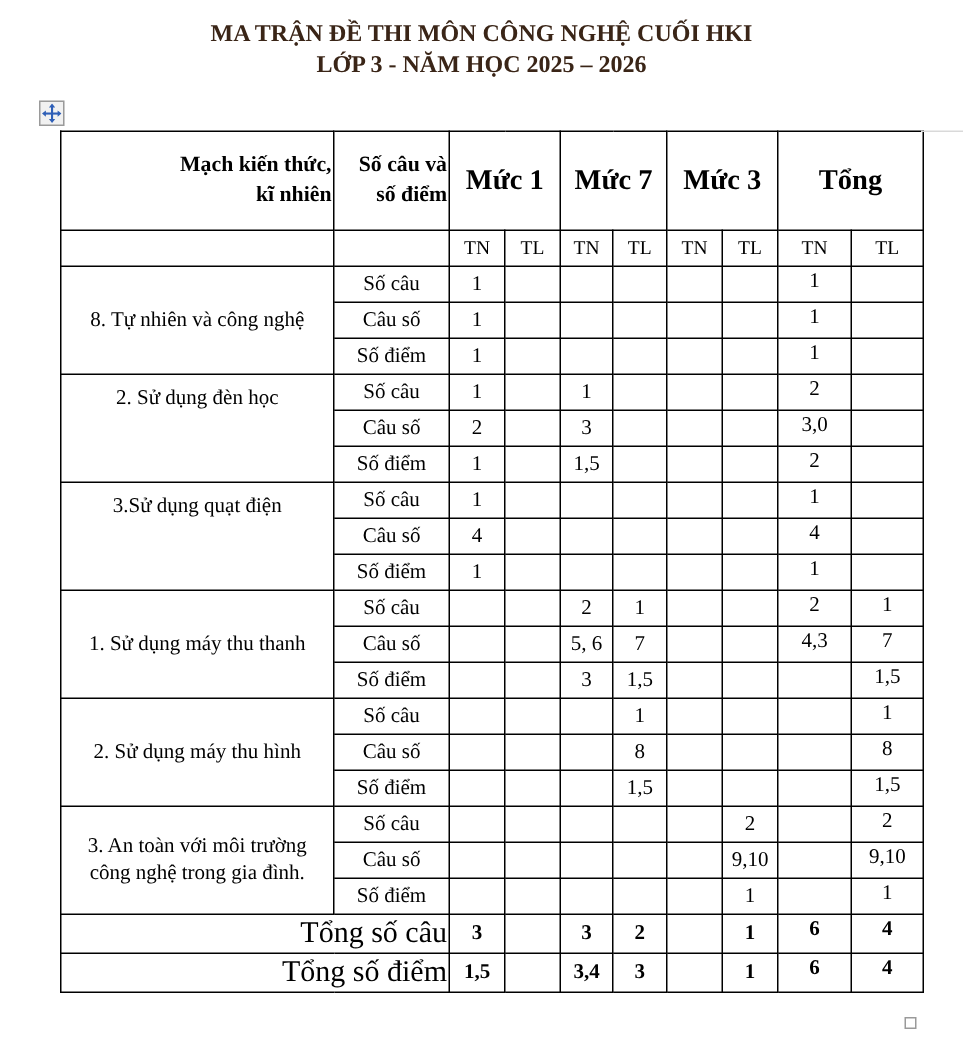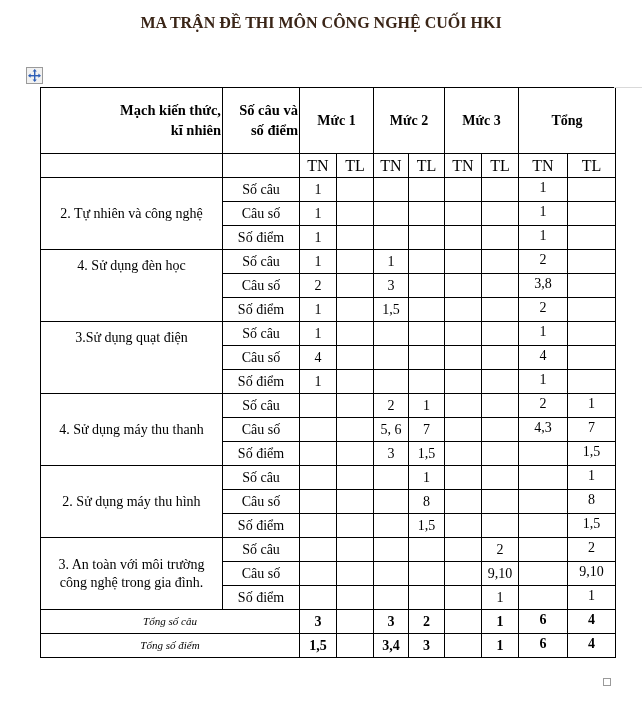--- a/index.html
+++ b/index.html
@@ -46,37 +46,38 @@
     border:1px solid #000;
     text-align:center; vertical-align:middle;
     font-size:14px; font-weight:normal;
     padding:0 1px;
     overflow:hidden;
     line-height:1.25;
   }
   .matrix thead tr.h1 { height:66px; }
   .matrix tr { height:24px; }
   .matrix th.head-main { font-weight:bold; font-size:14.5px; line-height:1.35;text-align:right; }
-  .matrix th.level { font-weight:bold; font-size:14px; }
-  .matrix tr.sub th { font-weight:normal; font-size:16px; }
+  .matrix th.level { font-weight:bold; font-size:19px; }
+  .matrix tr.sub th { font-weight:normal; font-size:13px; }
   .matrix td.topic { font-size:14px; padding:0 3px; }
   .matrix td.topic.v-top { vertical-align:top; padding-top:7px; }
   .matrix td.rowlabel { font-size:14px; }
   .matrix td.total-col { vertical-align:top; padding-top:1px; }
-  .matrix td.sum-label { font-style:italic; font-size:11px; }
+  .matrix td.sum-label { font-size:20px;text-align:right; }
   .matrix tr.sum td.val { font-weight:bold; }
   .arrow-cross { display:block; }
 </style>
 </head>
 <body>
 
 <div class="page">
 
   <div class="doc-title">
     <div>MA TRẬN ĐỀ THI MÔN CÔNG NGHỆ CUỐI HKI</div>
+    <div>LỚP 3 - NĂM HỌC 2025 – 2026</div>
   </div>
 
   <div class="move-handle" title="">
     <svg class="arrow-cross" width="13" height="13" viewBox="0 0 13 13">
       <g fill="#2e5fb7">
         <rect x="6" y="2" width="1.4" height="9.4"></rect>
         <rect x="2" y="6" width="9.4" height="1.4"></rect>
         <polygon points="6.7,0 4.6,2.6 8.8,2.6"></polygon>
         <polygon points="6.7,13 4.6,10.4 8.8,10.4"></polygon>
         <polygon points="0,6.7 2.6,4.6 2.6,8.8"></polygon>
@@ -102,93 +103,93 @@
       <tr class="h1">
         <th class="head-main">
           <span>Mạch kiến thức,</span><br>
           <span>kĩ nhiên</span>
         </th>
         <th class="head-main">
           <span>Số câu và</span><br>
           <span>số điểm</span>
         </th>
         <th class="level" colspan="2">Mức 1</th>
-        <th class="level" colspan="2">Mức 2</th>
+        <th class="level" colspan="2">Mức 7</th>
         <th class="level" colspan="2">Mức 3</th>
         <th class="level" colspan="2">Tổng</th>
       </tr>
       <tr class="sub" id="sub-header-row">
         <th></th>
         <th></th>
       <th>TN</th>
           <th>TL</th>
           <th>TN</th>
           <th>TL</th>
           <th>TN</th>
           <th>TL</th>
           <th>TN</th>
           <th>TL</th>
         </tr>
     </thead>
     <tbody id="matrix-body">
         <tr>
-          <td class="topic" rowspan="3">2. Tự nhiên và công nghệ</td>
-          <td class="rowlabel">Số câu</td>
-          <td class="val">1</td>
-          <td class="val"></td>
-          <td class="val"></td>
-          <td class="val"></td>
-          <td class="val"></td>
-          <td class="val"></td>
-          <td class="val total-col">1</td>
-          <td class="val total-col"></td>
-        </tr>
-        <tr>
-          <td class="rowlabel">Câu số</td>
-          <td class="val">1</td>
-          <td class="val"></td>
-          <td class="val"></td>
-          <td class="val"></td>
-          <td class="val"></td>
-          <td class="val"></td>
-          <td class="val total-col">1</td>
-          <td class="val total-col"></td>
-        </tr>
-        <tr>
-          <td class="rowlabel">Số điểm</td>
-          <td class="val">1</td>
-          <td class="val"></td>
-          <td class="val"></td>
-          <td class="val"></td>
-          <td class="val"></td>
-          <td class="val"></td>
-          <td class="val total-col">1</td>
-          <td class="val total-col"></td>
-        </tr>
-        <tr>
-          <td class="topic v-top" rowspan="3">4. Sử dụng đèn học</td>
+          <td class="topic" rowspan="3">8. Tự nhiên và công nghệ</td>
+          <td class="rowlabel">Số câu</td>
+          <td class="val">1</td>
+          <td class="val"></td>
+          <td class="val"></td>
+          <td class="val"></td>
+          <td class="val"></td>
+          <td class="val"></td>
+          <td class="val total-col">1</td>
+          <td class="val total-col"></td>
+        </tr>
+        <tr>
+          <td class="rowlabel">Câu số</td>
+          <td class="val">1</td>
+          <td class="val"></td>
+          <td class="val"></td>
+          <td class="val"></td>
+          <td class="val"></td>
+          <td class="val"></td>
+          <td class="val total-col">1</td>
+          <td class="val total-col"></td>
+        </tr>
+        <tr>
+          <td class="rowlabel">Số điểm</td>
+          <td class="val">1</td>
+          <td class="val"></td>
+          <td class="val"></td>
+          <td class="val"></td>
+          <td class="val"></td>
+          <td class="val"></td>
+          <td class="val total-col">1</td>
+          <td class="val total-col"></td>
+        </tr>
+        <tr>
+          <td class="topic v-top" rowspan="3">2. Sử dụng đèn học</td>
           <td class="rowlabel">Số câu</td>
           <td class="val">1</td>
           <td class="val"></td>
           <td class="val">1</td>
           <td class="val"></td>
           <td class="val"></td>
           <td class="val"></td>
           <td class="val total-col">2</td>
           <td class="val total-col"></td>
         </tr>
         <tr>
           <td class="rowlabel">Câu số</td>
           <td class="val">2</td>
           <td class="val"></td>
           <td class="val">3</td>
           <td class="val"></td>
           <td class="val"></td>
           <td class="val"></td>
-          <td class="val total-col">3,8</td>
+          <td class="val total-col">3,0</td>
           <td class="val total-col"></td>
         </tr>
         <tr>
           <td class="rowlabel">Số điểm</td>
           <td class="val">1</td>
           <td class="val"></td>
           <td class="val">1,5</td>
           <td class="val"></td>
           <td class="val"></td>
           <td class="val"></td>
@@ -223,21 +224,21 @@
           <td class="val">1</td>
           <td class="val"></td>
           <td class="val"></td>
           <td class="val"></td>
           <td class="val"></td>
           <td class="val"></td>
           <td class="val total-col">1</td>
           <td class="val total-col"></td>
         </tr>
         <tr>
-          <td class="topic" rowspan="3">4. Sử dụng máy thu thanh</td>
+          <td class="topic" rowspan="3">1. Sử dụng máy thu thanh</td>
           <td class="rowlabel">Số câu</td>
           <td class="val"></td>
           <td class="val"></td>
           <td class="val">2</td>
           <td class="val">1</td>
           <td class="val"></td>
           <td class="val"></td>
           <td class="val total-col">2</td>
           <td class="val total-col">1</td>
         </tr>

